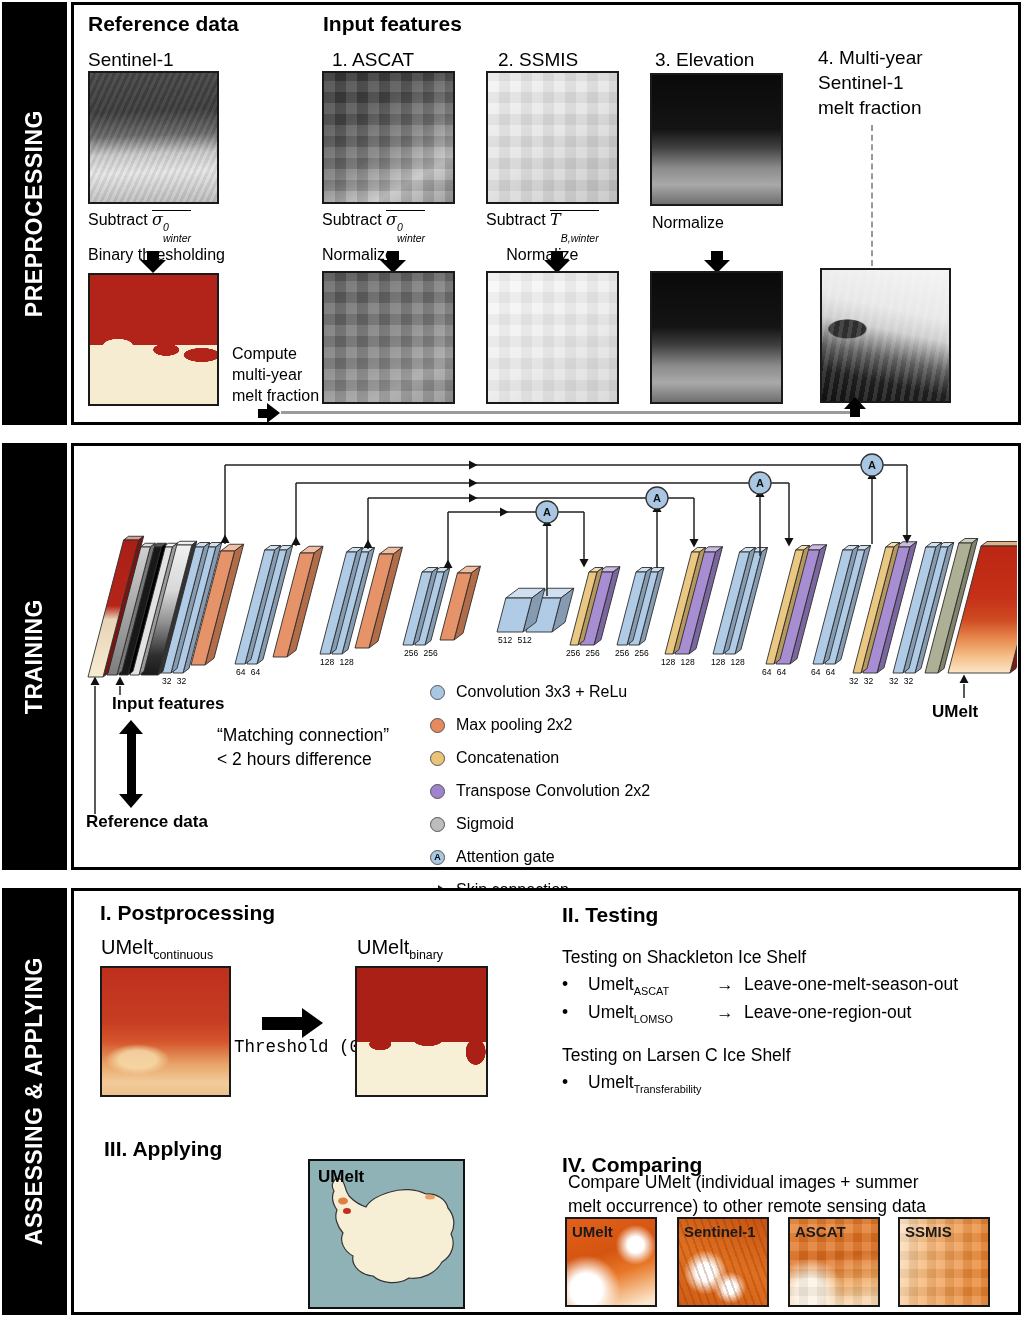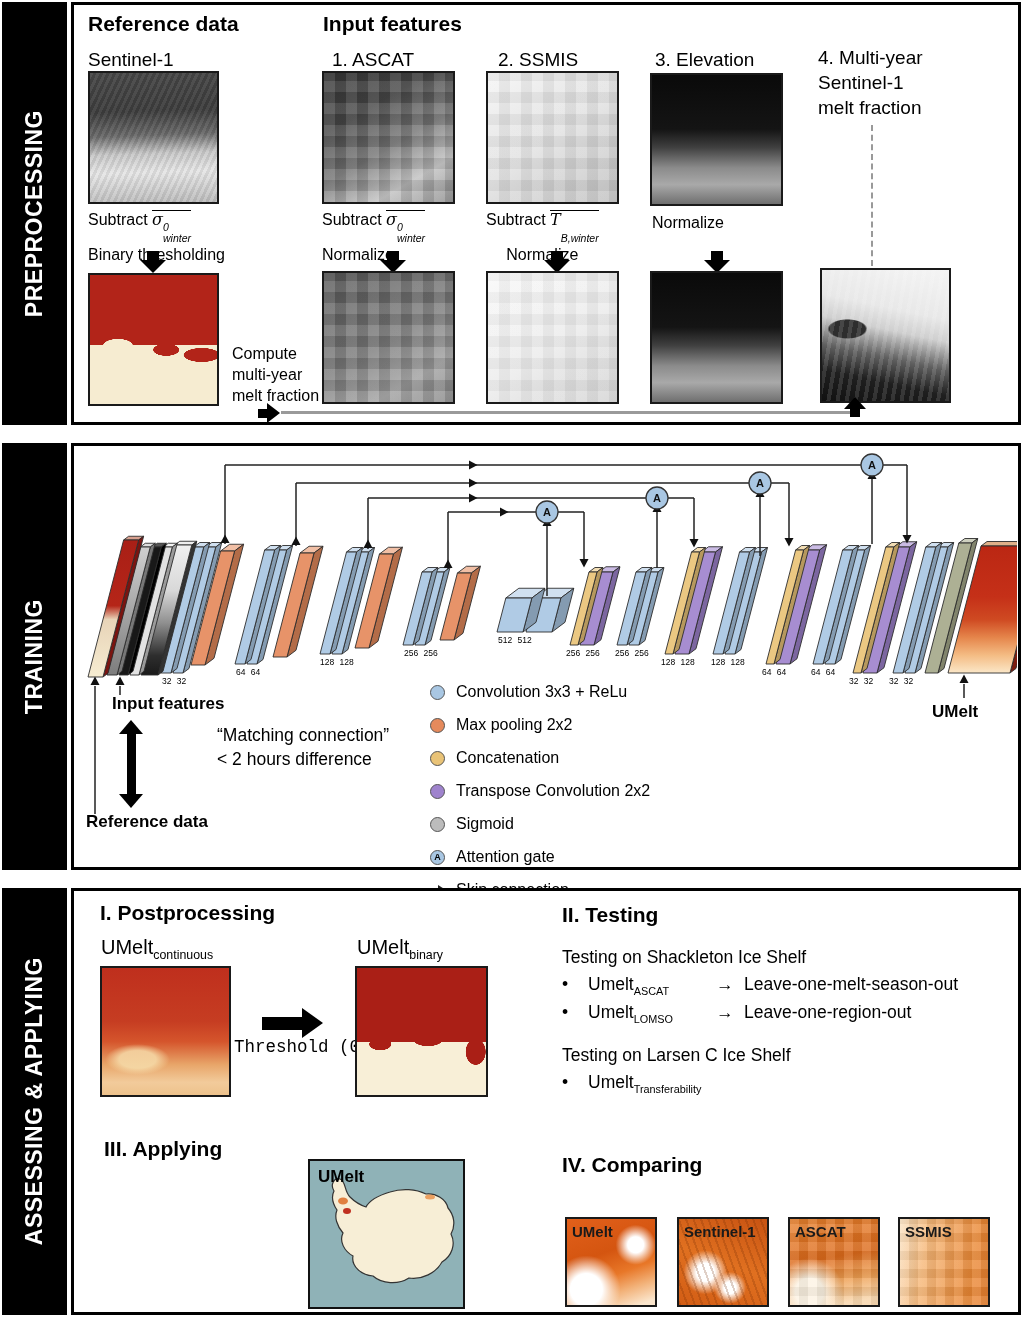--- a/index.html
+++ b/index.html
@@ -522,20 +522,24 @@
       <svg width="152" height="145" viewBox="0 0 152 145">
         <path d="M 24 30 C 20 24 24 16 30 18 C 36 20 34 30 40 36 C 44 40 50 44 56 46 C 60 38 70 34 80 31 C 92 27 106 28 116 33 C 126 32 136 38 138 47 C 144 54 146 64 141 73 C 146 83 142 95 132 101 C 126 112 112 119 99 117 C 88 124 72 123 63 115 C 51 114 41 105 43 95 C 34 90 29 80 33 72 C 27 65 24 56 27 49 C 23 43 21 36 24 30 Z" fill="#f7eed6" stroke="#333" stroke-width="1.2"></path>
         <ellipse cx="33" cy="40" rx="5" ry="3.5" fill="#e08040"></ellipse>
         <ellipse cx="37" cy="50" rx="4" ry="3" fill="#c03020"></ellipse>
         <ellipse cx="120" cy="36" rx="5" ry="2.5" fill="#eba060"></ellipse>
       </svg>
       <div class="map-lab">UMelt</div>
     </div>
 
     <div class="abs h1" style="left:488px; top:246px;margin-top:16px;">IV. Comparing</div>
+    <div class="abs t17" style="left:494px; top:280px;">
+      <div>Compare UMelt (individual images + summer</div>
+      <div>melt occurrence) to other remote sensing data</div>
+    </div>
     <div class="cmp-img img-cmp-umelt" style="left:491px; top:326px; width:92px; height:90px;">
       <span class="cmp-lab">UMelt</span>
     </div>
     <div class="cmp-img img-cmp-s1" style="left:603px; top:326px; width:92px; height:90px;">
       <span class="cmp-lab">Sentinel-1</span>
     </div>
     <div class="cmp-img img-cmp-ssmis" style="left:824px; top:326px; width:92px; height:90px;">
       <span class="cmp-lab">SSMIS</span>
     </div>
     <div class="cmp-img img-cmp-ascat" style="left:714px; top:326px; width:92px; height:90px;">

